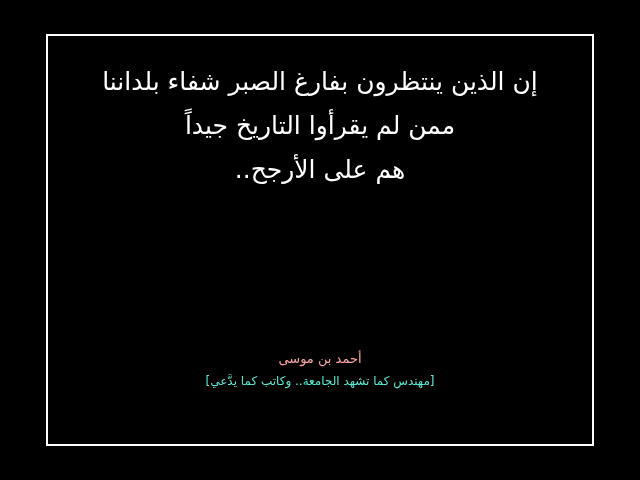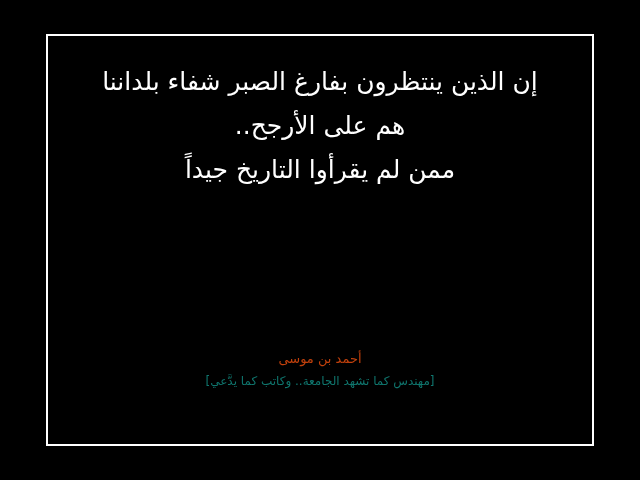--- a/index.html
+++ b/index.html
@@ -53,39 +53,39 @@
     right: 0;
     bottom: 52px;
     text-align: center;
     direction: rtl;
     color: #ffffff;
   }
   .attrib-name {
     font-family: "DejaVu Sans", sans-serif;
     font-size: 13px;
     line-height: 22px;
-    color: #c2410c;
+    color: #fca5a5;
   }
   .attrib-desc {
     font-family: "DejaVu Sans", sans-serif;
     font-size: 12px;
     line-height: 22px;
-    color: #0f766e;
+    color: #5eead4;
   }
 </style>
 </head>
 <body>
 
 <div class="canvas">
   <div class="frame">
 
     <div class="quote-block">
       <div class="quote-line">إن الذين ينتظرون بفارغ الصبر شفاء بلداننا</div>
+      <div class="quote-line">ممن لم يقرأوا التاريخ جيداً</div>
       <div class="quote-line">هم على الأرجح..</div>
-      <div class="quote-line">ممن لم يقرأوا التاريخ جيداً</div>
     </div>
 
     <div class="attrib-block">
       <div class="attrib-name">أحمد بن موسى</div>
       <div class="attrib-desc">[مهندس كما تشهد الجامعة.. وكاتب كما يدَّعي]</div>
     </div>
 
   </div>
 </div>
 

